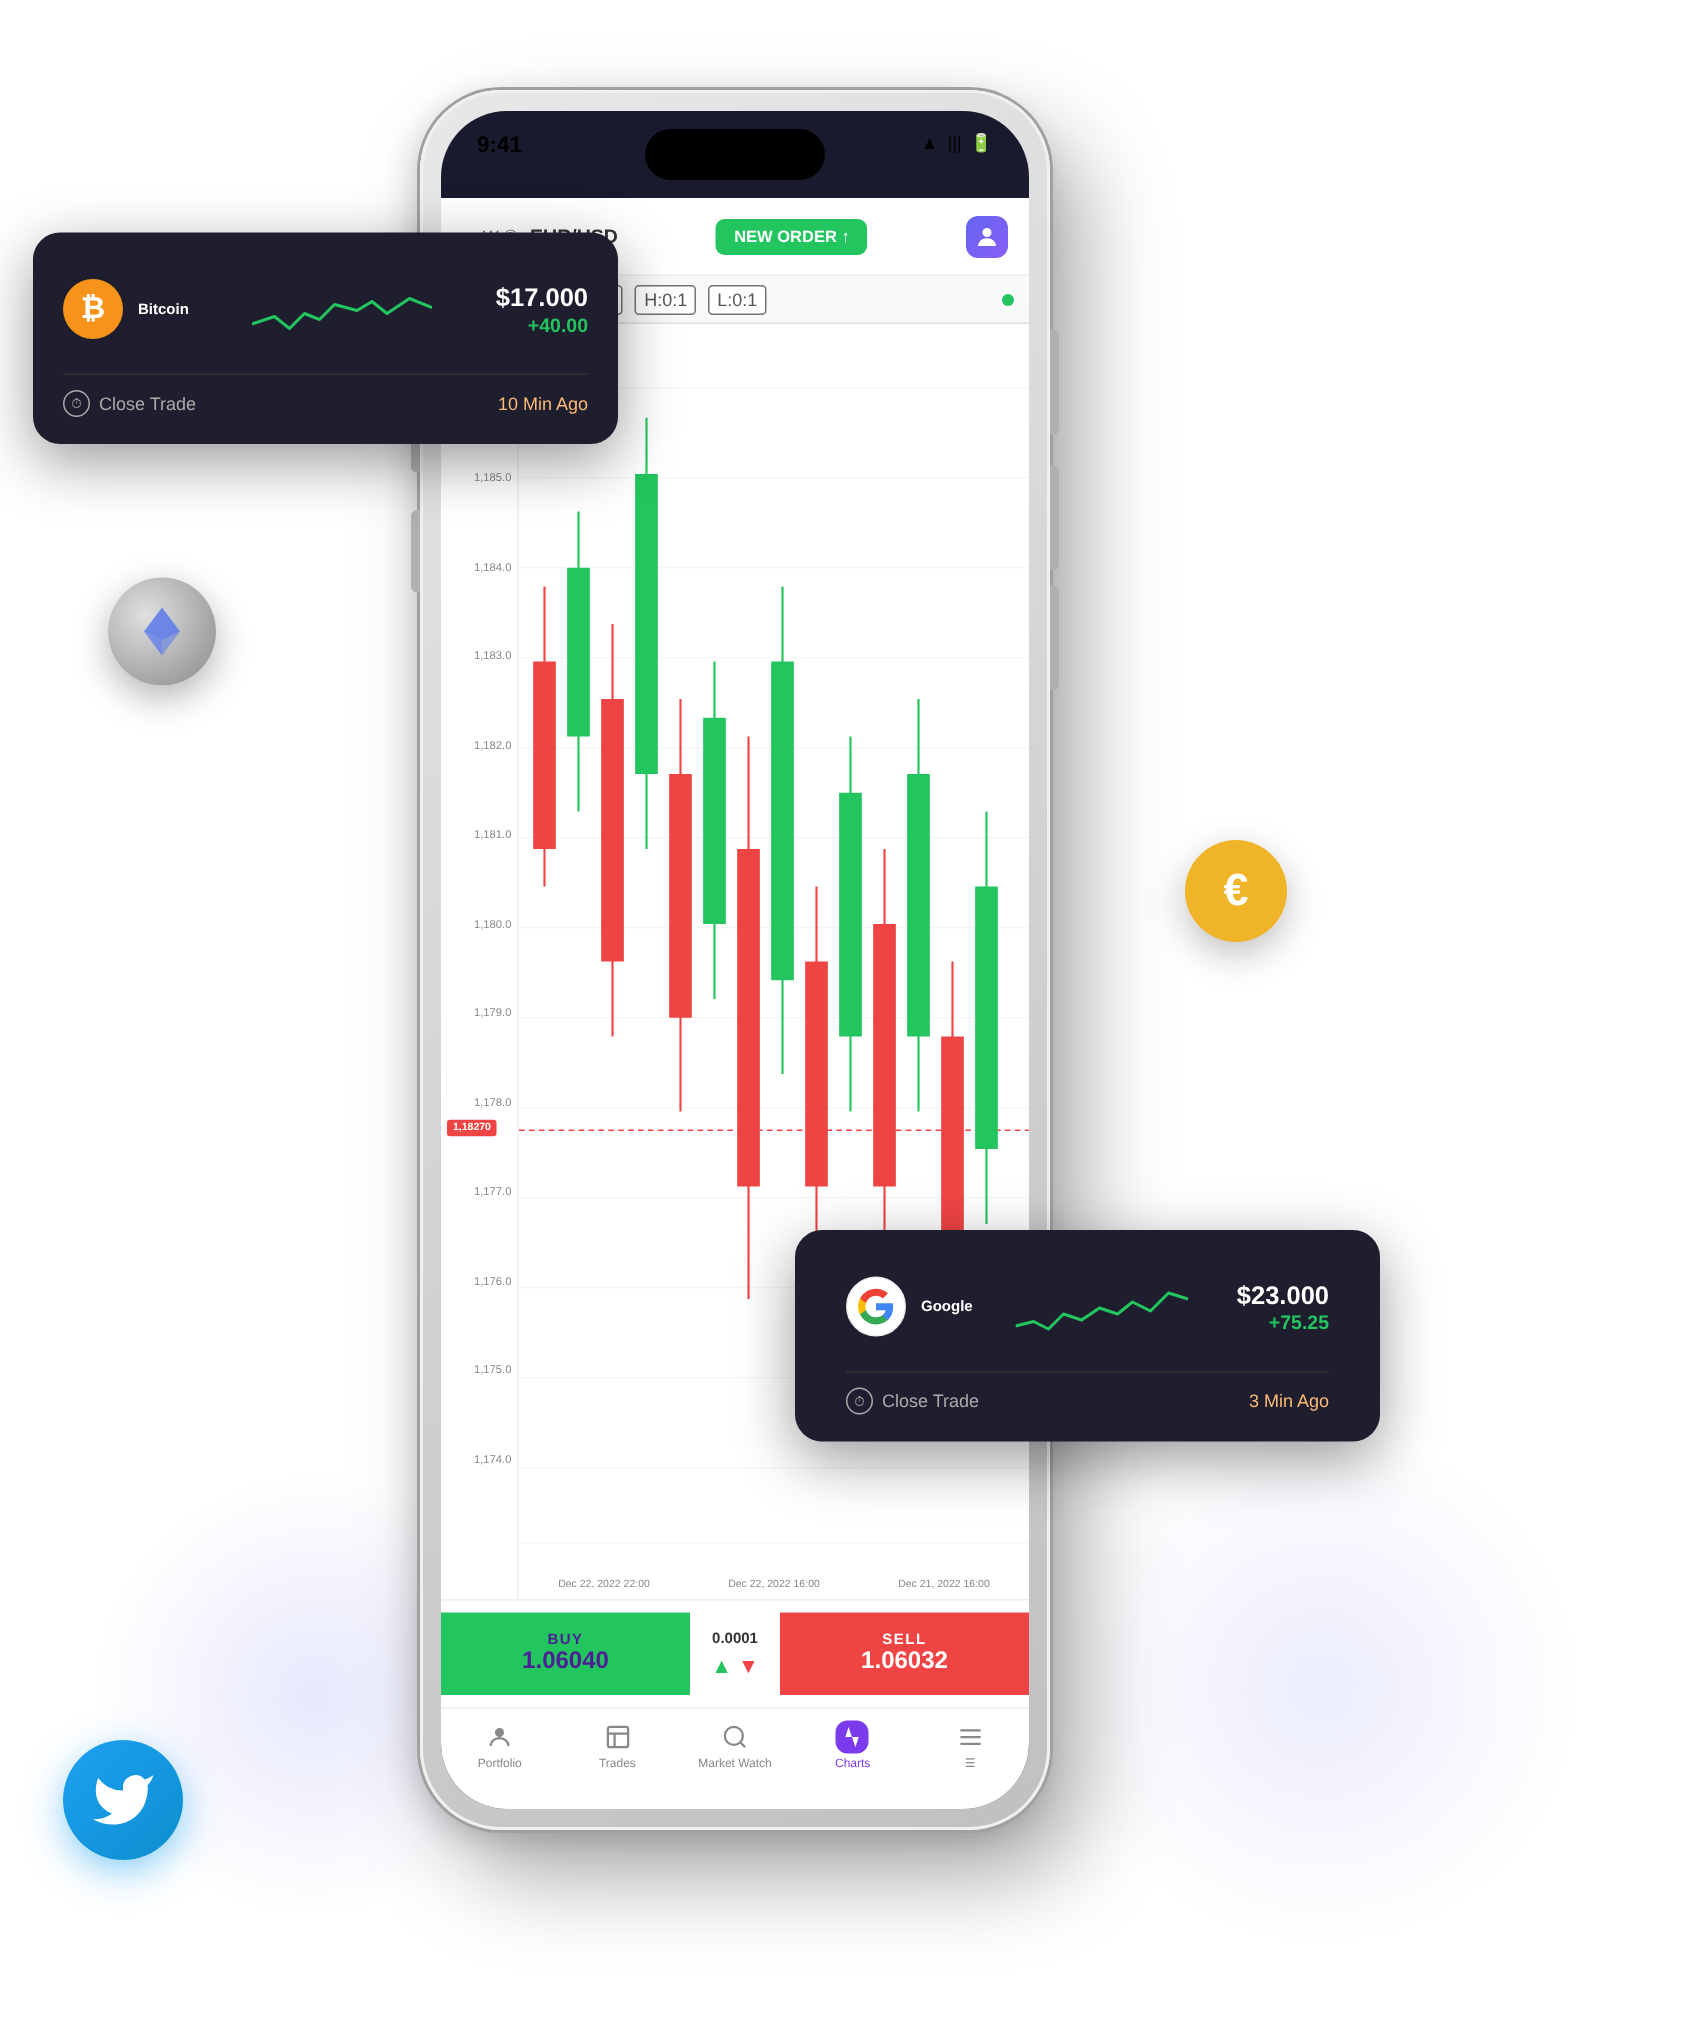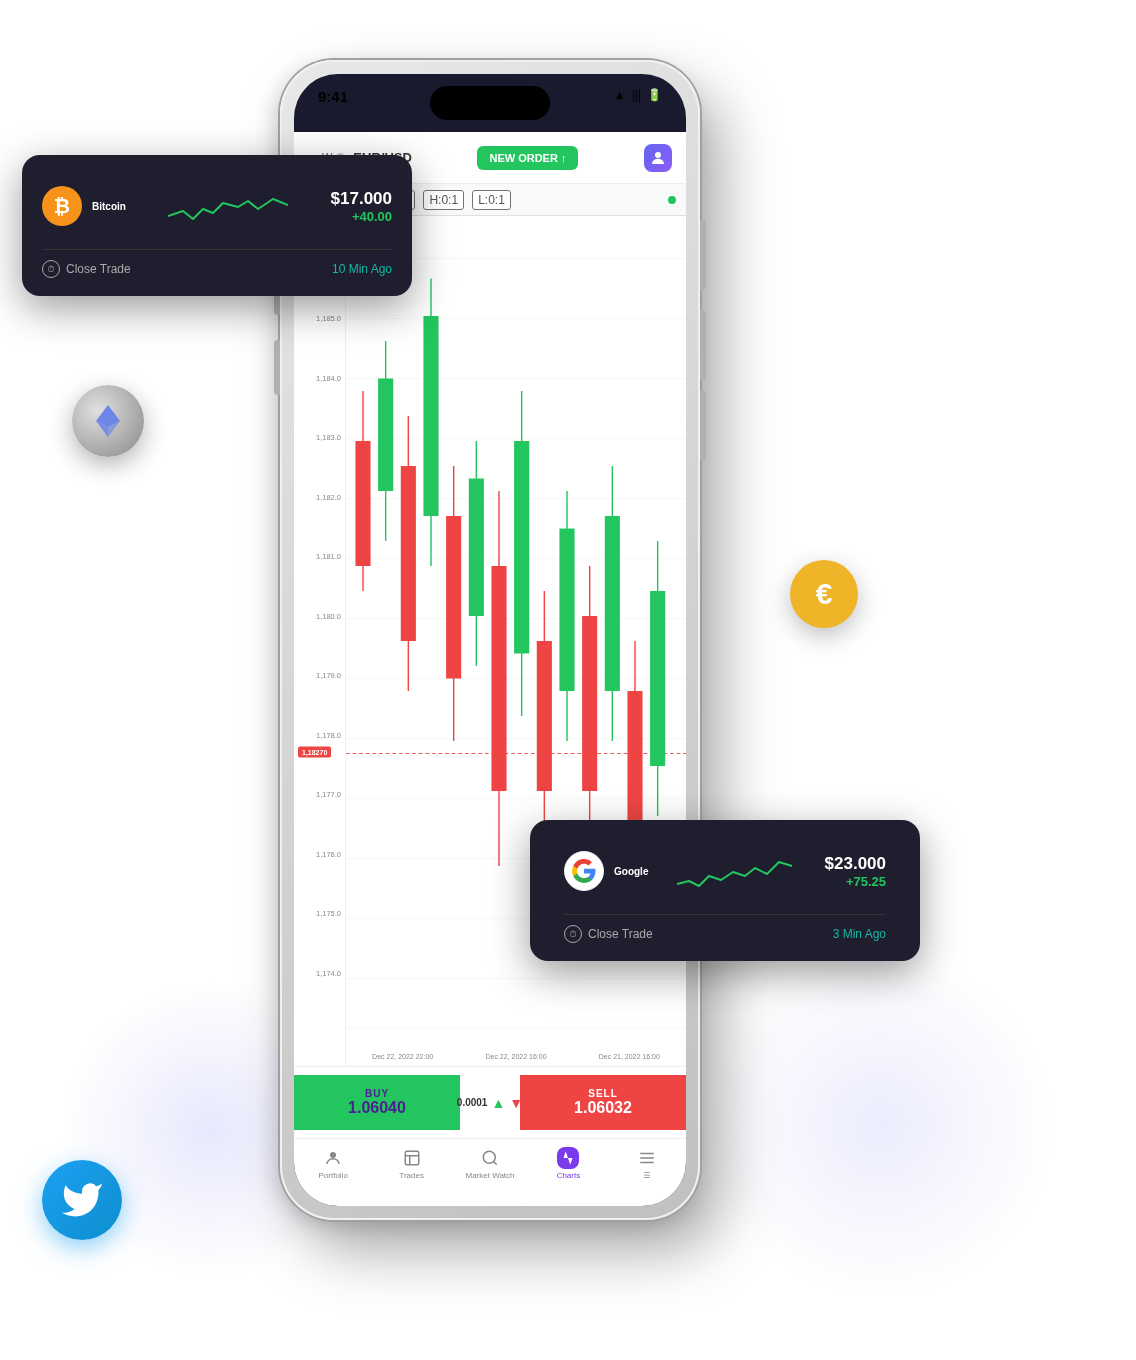--- a/index.html
+++ b/index.html
@@ -264,21 +264,21 @@
       align-items: center;
       justify-content: center;
       height: 100%;
       color: #fff;
     }
     .sell-label { font-size: 10px; font-weight: 700; letter-spacing: 1px; }
     .sell-price { font-size: 16px; font-weight: 800; }
     .spread-center {
       width: 60px;
       display: flex;
-      flex-direction: row;
+      flex-direction: column;
       align-items: center;
       justify-content: center;
       gap: 4px;
       background: #fff;
       height: 100%;
       z-index: 5;
     }
     .spread-value { font-size: 10px; color: #333; font-weight: 600; }
     .spread-arrows {
       display: flex;
@@ -382,21 +382,21 @@
       width: 18px;
       height: 18px;
       border-radius: 50%;
       border: 1.5px solid #aaa;
       display: flex;
       align-items: center;
       justify-content: center;
       font-size: 9px;
       color: #aaa;
     }
-    .time-ago { font-size: 12px; color: #14b8a6; }
+    .time-ago { font-size: 12px; color: #fdba74; }
 
     
     .google-card {
       position: absolute;
       top: 820px;
       left: 530px;
       width: 390px;
       background: #1e1e2e;
       border-radius: 18px;
       padding: 18px 34px;

